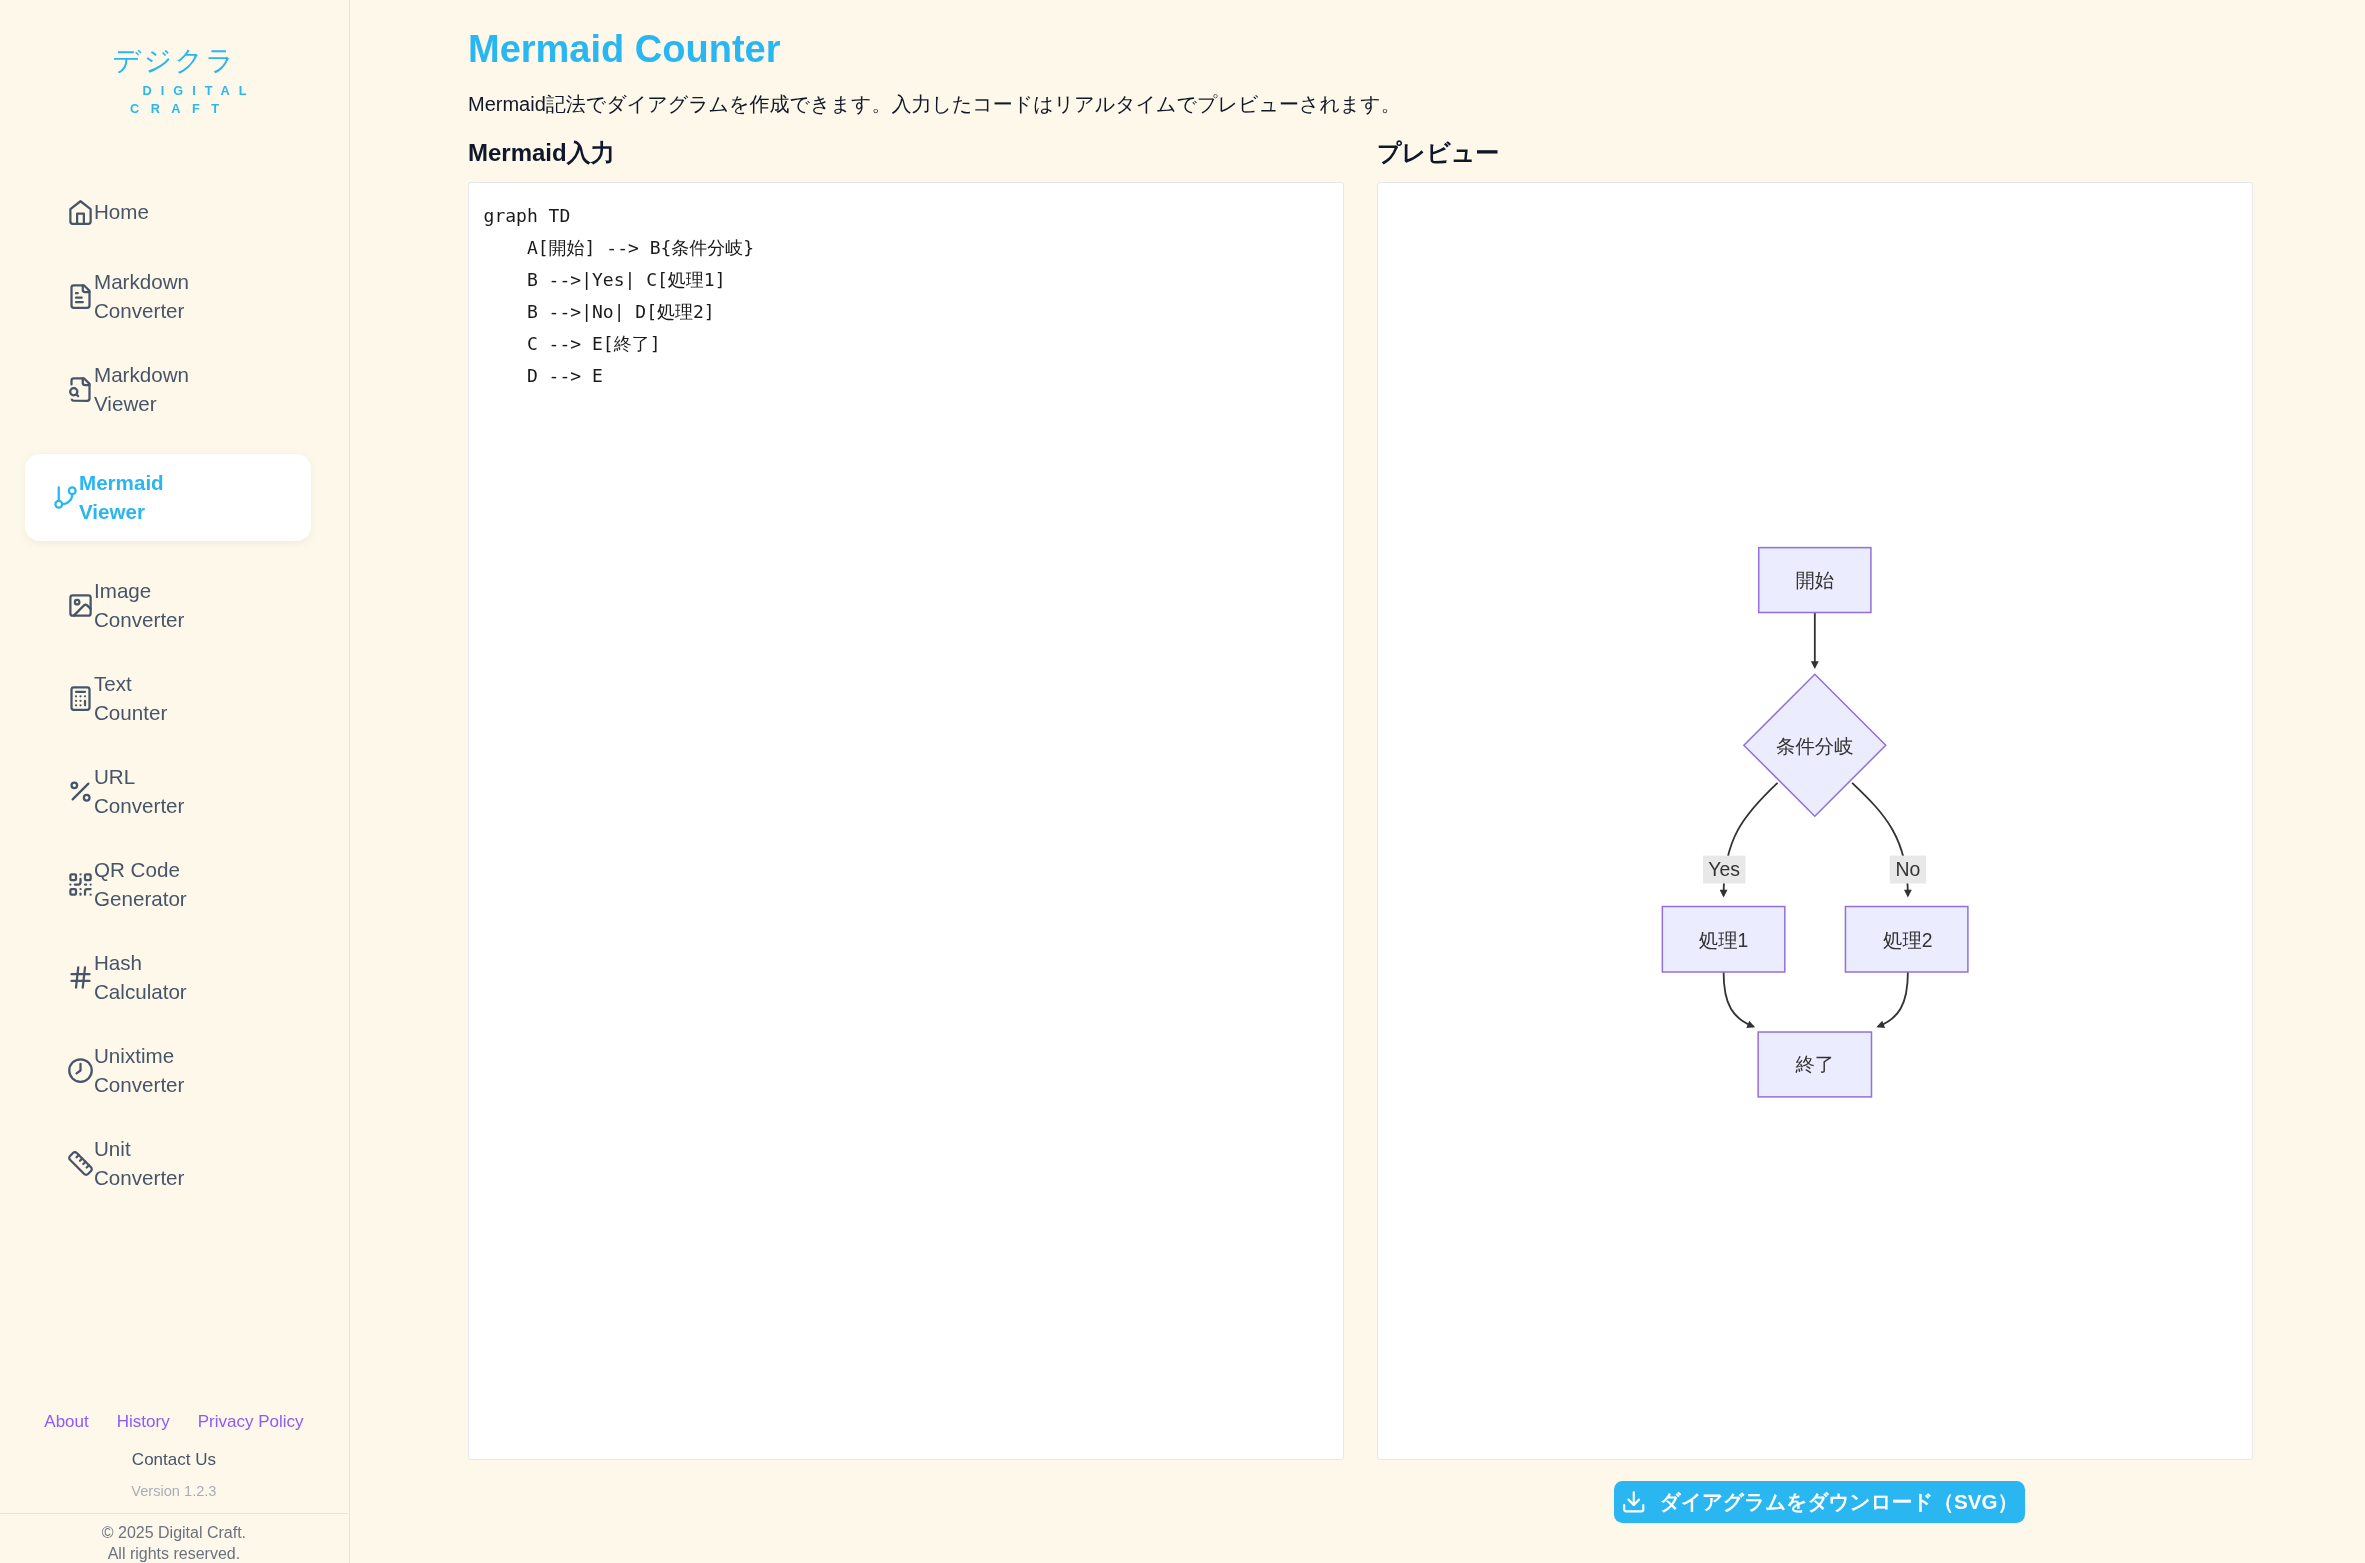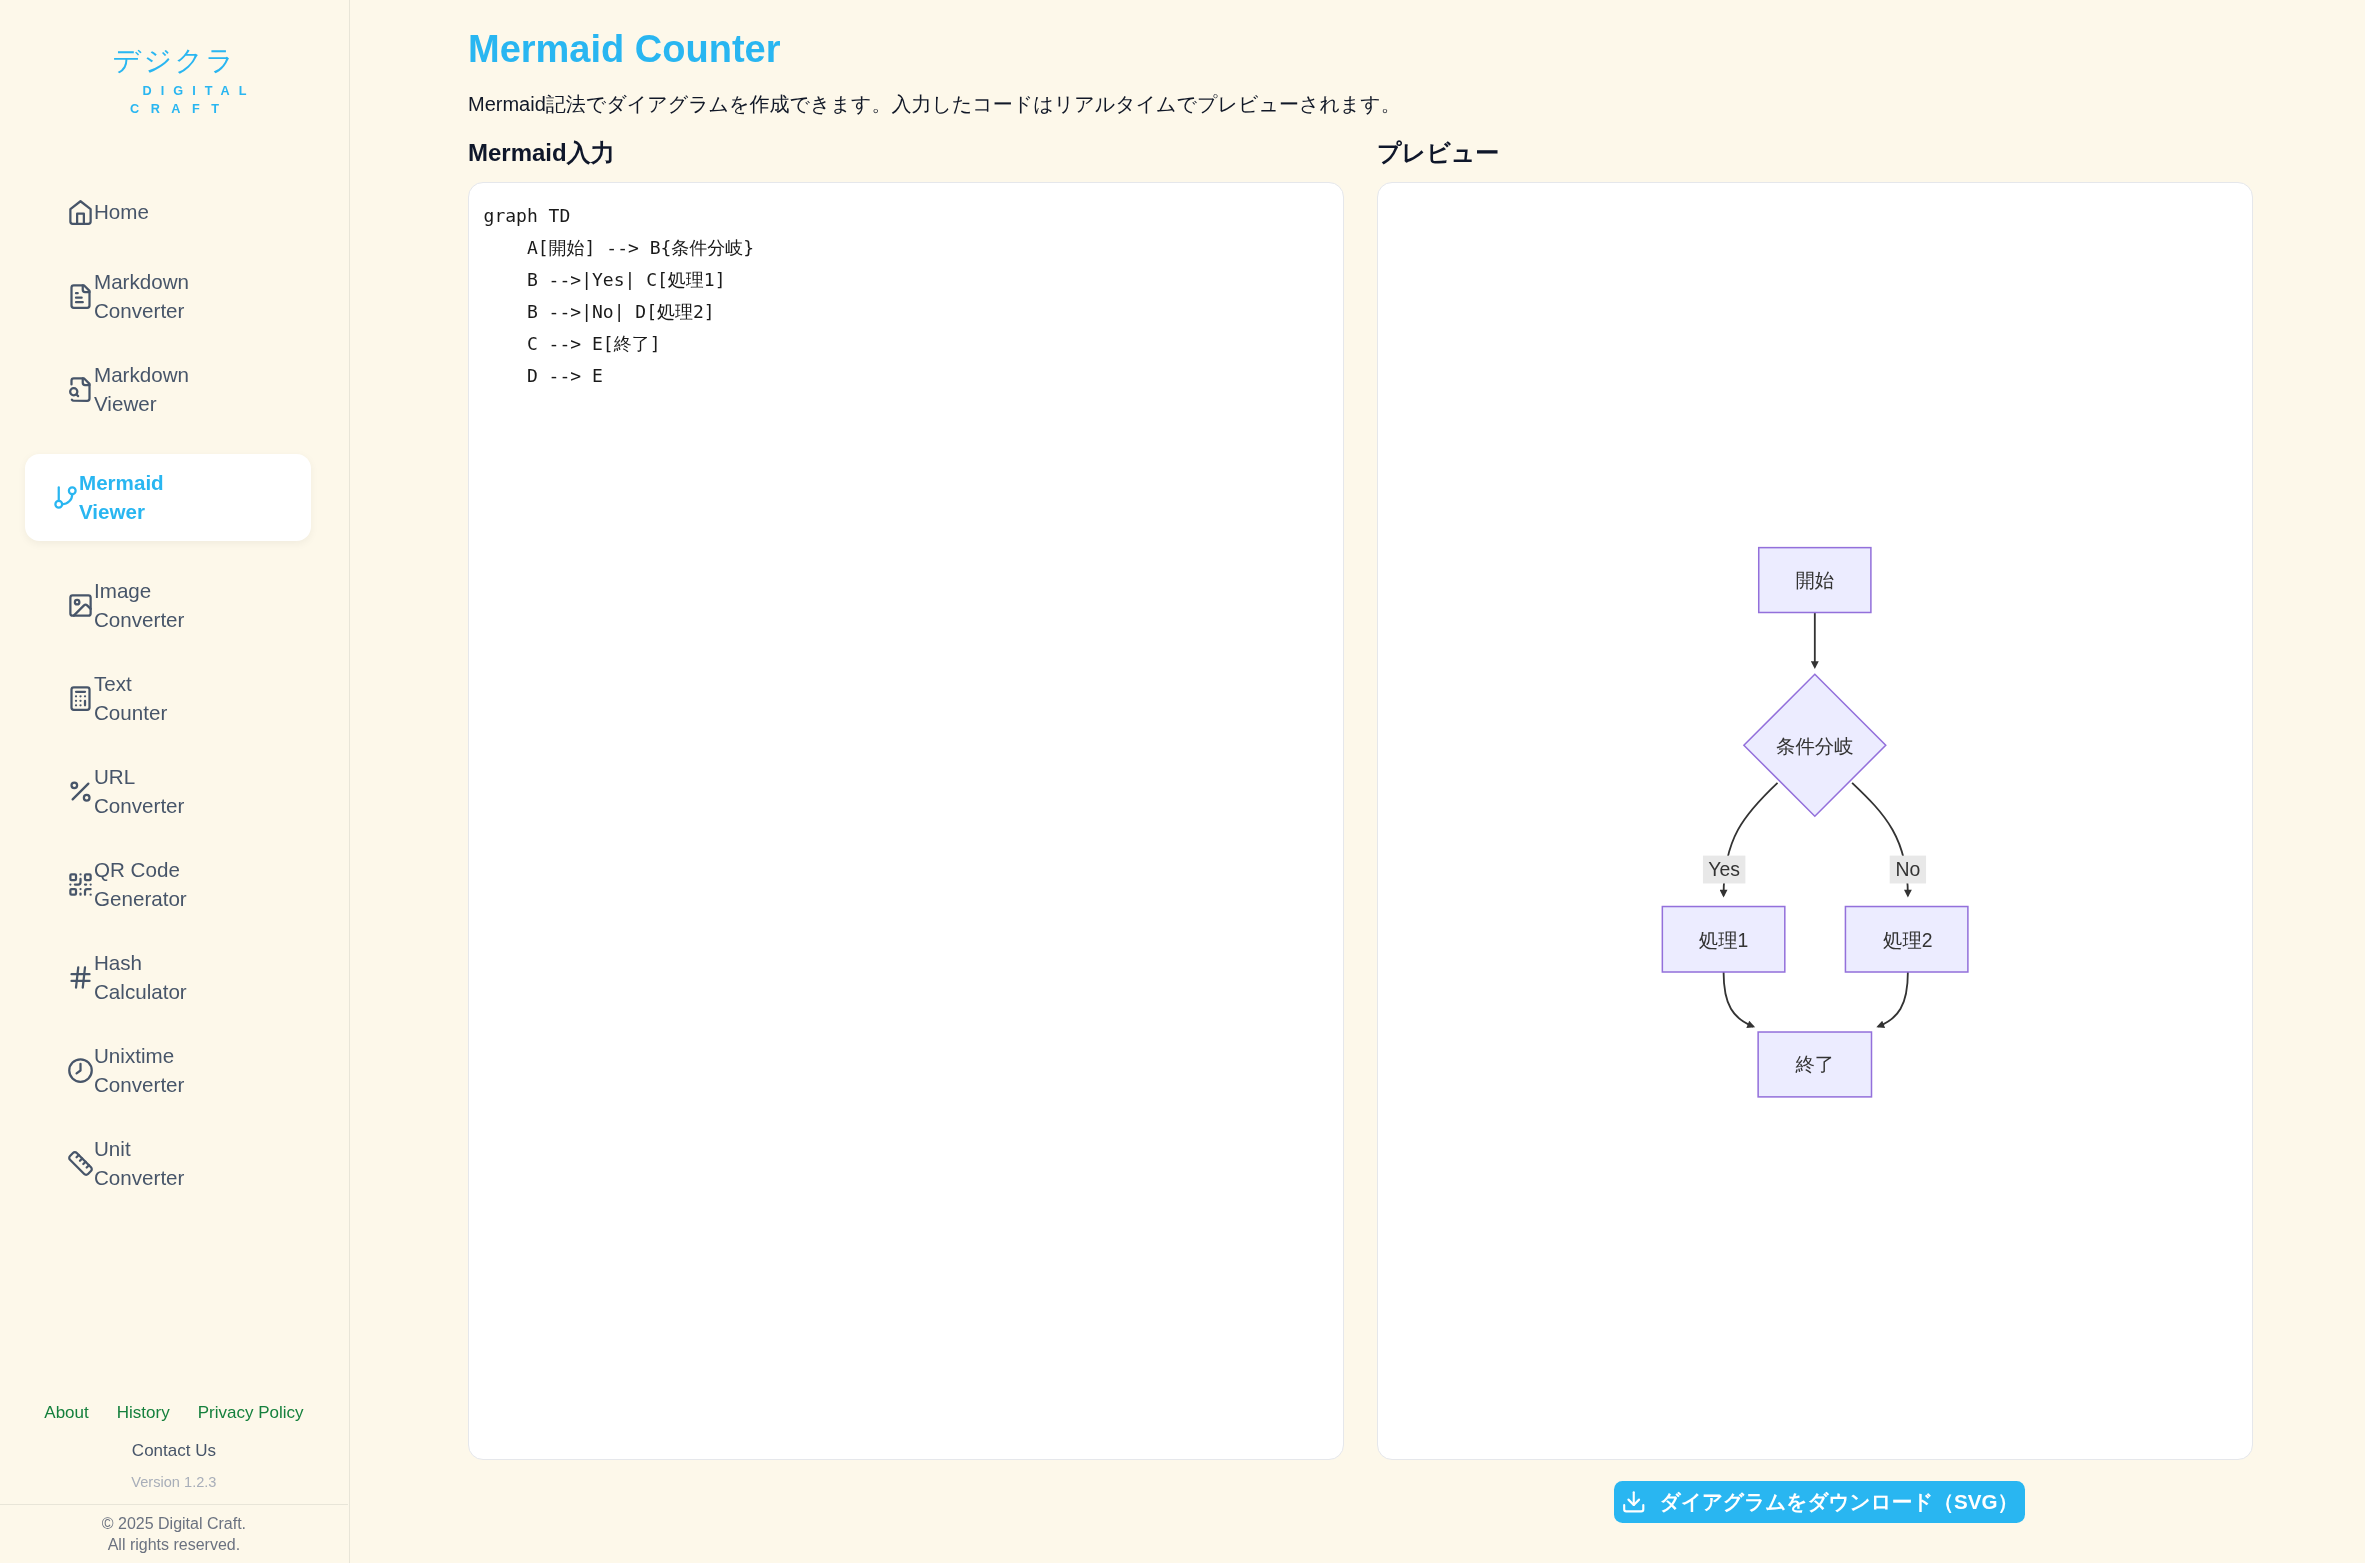--- a/index.html
+++ b/index.html
@@ -36,36 +36,36 @@
   .nav-label span:empty { display:none; }
   .nav-item.active {
     background:#ffffff; border-radius:14.6px;
     margin-left:25px; margin-right:38px; padding-left:27px;
     min-height:87px;
     box-shadow:0 2.4px 8.5px rgba(0,0,0,0.05);
   }
   .nav-item.active .nav-label { color:#29b6f1; font-weight:700; }
   .nav-item.active .nav-icon svg { stroke:#29b6f1; }
   .sidebar-footer { position:absolute; left:0; right:1.2px; bottom:0; height:165px; text-align:center; }
-  .footer-links { margin-top:5px; display:flex; justify-content:center; gap:28px; font-size:17px; line-height:20.6px; color:#15803d; }
+  .footer-links { margin-top:14px; display:flex; justify-content:center; gap:28px; font-size:17px; line-height:20.6px; color:#8b5cf6; }
   .footer-links span { cursor:pointer; }
   .footer-contact { margin-top:17px; font-size:17px; line-height:20.6px; color:#475569; cursor:pointer; }
   .footer-version { margin-top:13.4px; font-size:14.6px; line-height:14.6px; color:#a8aeb9; }
   .footer-sep { margin-top:14.6px; border-top:1.2px solid #e8e5d8; }
   .footer-copy { margin-top:9.7px; font-size:16px; line-height:20.6px; color:#6b7280; }
   
   .main { position:absolute; left:350px; top:0; right:0; bottom:0; }
   .page-title { position:absolute; left:118px; top:28px; font-size:38px; font-weight:800; color:#29b6f1; }
   .page-subtitle { position:absolute; left:118px; top:91px; font-size:20px; color:#111827; }
   .section-heading { position:absolute; top:137px; font-size:24px; font-weight:700; color:#0f172a; }
   .h-input { left:118px; }
   .h-preview { left:1027px; }
   .panel {
     position:absolute; top:182px; width:876px; height:1278px;
-    background:#ffffff; border:1.2px solid #e5e7eb; border-radius:15px;
+    background:#ffffff; border:1.2px solid #e5e7eb; border-radius:3px;
   }
   .code-panel { left:118px; }
   .preview-panel { left:1027px; }
   .code-input {
     width:100%; height:100%; border:none; outline:none; resize:none;
     background:transparent;
     font-family:"DejaVu Sans Mono","Liberation Mono",monospace;
     font-size:18px; line-height:32px; color:#1a1a1a;
     padding:17px 14.6px; white-space:pre;
   }

